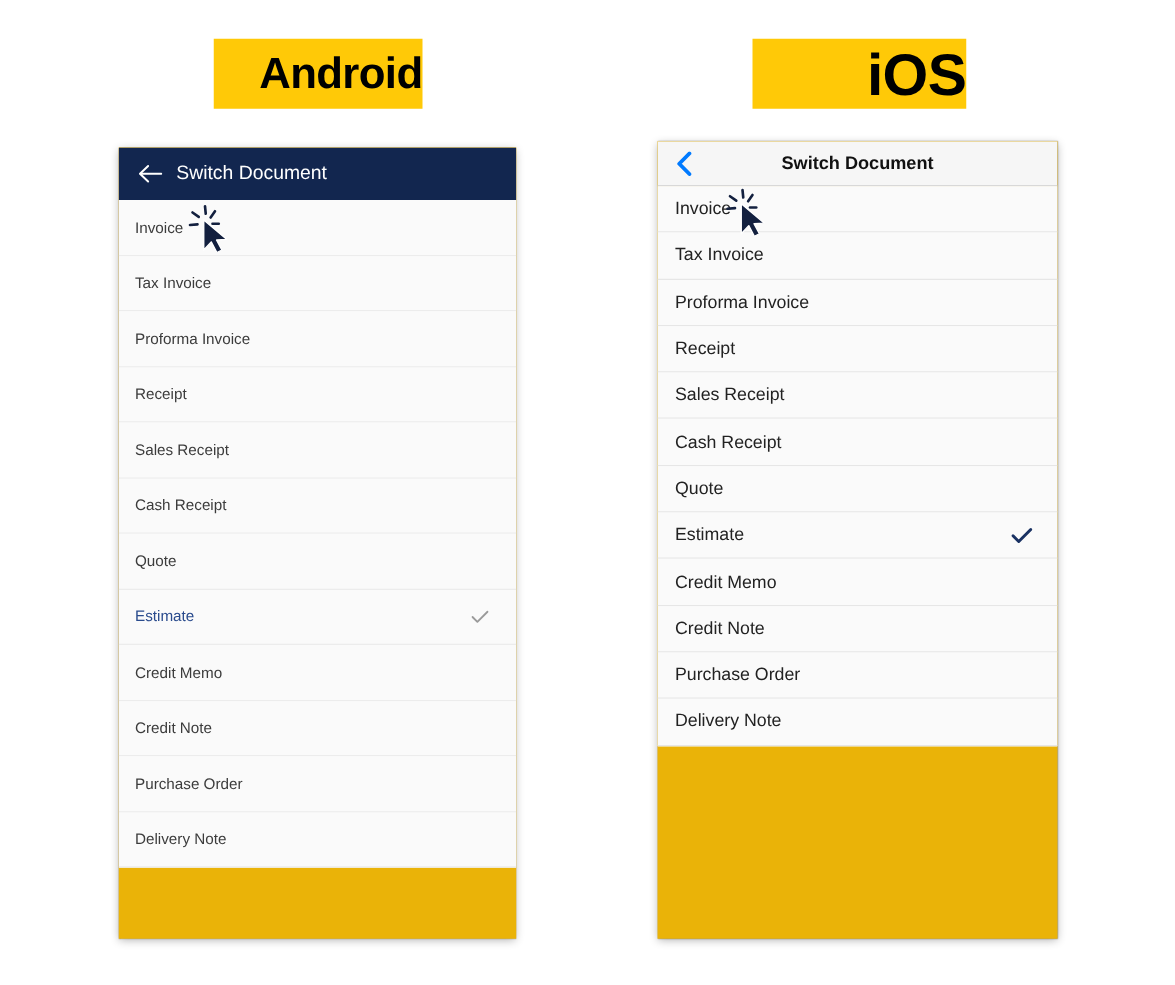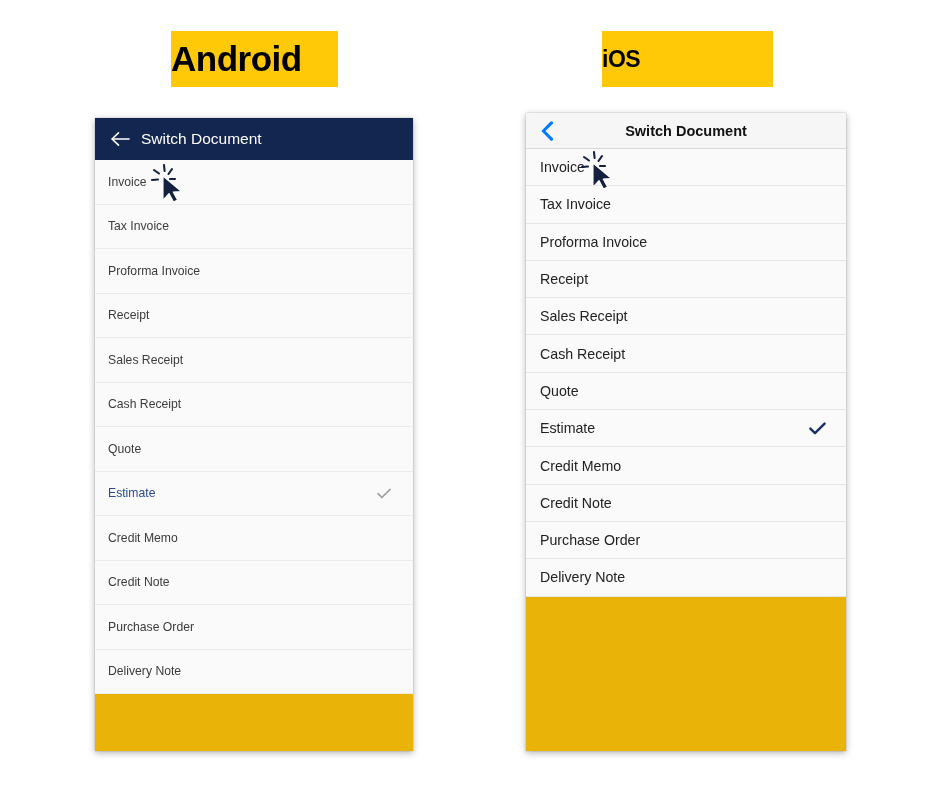--- a/index.html
+++ b/index.html
@@ -19,38 +19,38 @@
     position: absolute;
     inset: 0;
   }
 
   
   .badge {
     position: absolute;
     background: #ffc907;
     display: flex;
     align-items: center;
-    justify-content: flex-start;
+    justify-content: flex-end;
     font-weight: bold;
     color: #000000;
     letter-spacing: -0.5px;
   }
   .badge-android {
     left: 171px;
     top: 31px;
     width: 167px;
     height: 56px;
     font-size: 35px;
   }
   .badge-ios {
     left: 602px;
     top: 31px;
     width: 171px;
     height: 56px;
-    font-size: 23px;
+    font-size: 47px;
   }
 
   
   .panel {
     position: absolute;
     background: #eab308;
     box-shadow: 0 2px 7px rgba(0,0,0,0.30), 0 0 1px rgba(0,0,0,0.35);
     overflow: hidden;
   }
   .panel-android {

